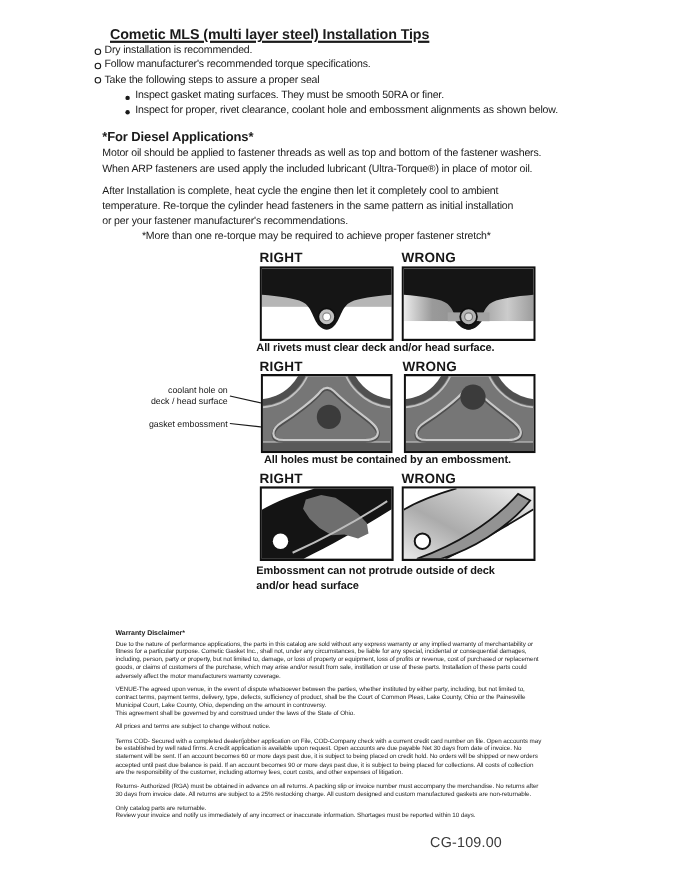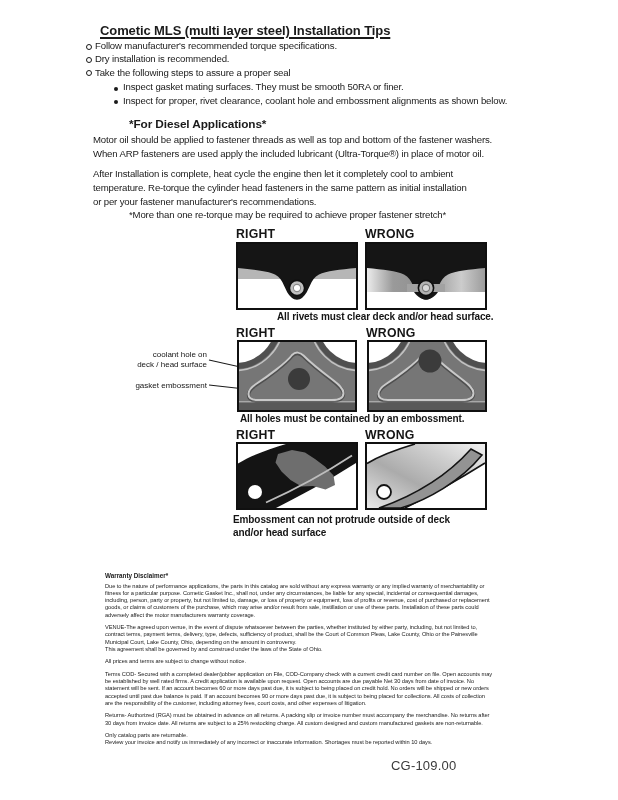--- a/index.html
+++ b/index.html
@@ -15,21 +15,21 @@
     text-decoration:underline;text-underline-offset:2px;text-decoration-thickness:1.5px;
   }
 
   .bullets{left:86px;top:40px;width:470px;font-size:9.6px;letter-spacing:-0.15px;}
   .b-row{display:flex;align-items:flex-start;height:13.4px;}
   .b-row.sub{margin-left:28px;align-items:center;}
   .b-marker{flex:0 0 9px;margin-top:3.6px;}
   .b-marker .ring{display:block;width:4px;height:4px;border:1px solid var(--ink,#1a1a1a);border-radius:50%;}
   .b-marker .dot{display:block;width:4.2px;height:4.2px;background:var(--ink,#1a1a1a);border-radius:50%;}
 
-  .diesel-heading{left:93px;top:117px;font-size:11.8px;font-weight:bold;letter-spacing:-0.1px;margin-left:36px;}
+  .diesel-heading{left:93px;top:117px;font-size:11.8px;font-weight:bold;letter-spacing:-0.1px;}
   .body-para{left:93px;width:440px;font-size:9.6px;line-height:14px;letter-spacing:-0.15px;}
   .p1{top:133px;}
   .p2{top:167px;}
   .note{top:208px;margin-left:36px;}
 
   .fig-label{font-size:12.3px;font-weight:bold;letter-spacing:0.2px;text-align:left;width:122px;color:#151515;}
   .fig-caption{font-size:10px;font-weight:bold;letter-spacing:-0.1px;line-height:12.5px;color:#151515;}
   .figbox{line-height:0;}
   .ann-label{font-size:8px;line-height:9.6px;text-align:right;width:92px;color:#151515;}
 
@@ -44,27 +44,27 @@
 
 <div class="page">
 
   <div class="abs title">Cometic MLS (multi layer steel) Installation Tips</div>
 
   <div class="abs bullets">
     <div class="b-row">
       <span class="b-marker">
           <span class="ring"></span>
         </span>
+      <span>Dry installation is recommended.</span>
+    </div>
+    <div class="b-row">
+      <span class="b-marker">
+          <span class="ring"></span>
+        </span>
       <span>Follow manufacturer's recommended torque specifications.</span>
-    </div>
-    <div class="b-row">
-      <span class="b-marker">
-          <span class="ring"></span>
-        </span>
-      <span>Dry installation is recommended.</span>
     </div>
     <div class="b-row">
       <span class="b-marker">
           <span class="ring"></span>
         </span>
       <span>Take the following steps to assure a proper seal</span>
     </div>
     <div class="b-row sub">
       <span class="b-marker">
           <span class="dot"></span>
@@ -118,21 +118,21 @@
       <rect x="2" y="50" width="118" height="16" fill="#ffffff"></rect>
       <path d="M2,2 H120 V26 C104,27.5 90,29 83,32.5 C74,36.5 73.5,50 66.5,55.5 C63,58.4 59,58.4 55.5,55.5 C48.5,50 48,36.5 39,32.5 C32,29 18,27.5 2,26 Z" fill="#151515"></path>
       <rect x="42" y="42" width="38" height="8" fill="#a2a2a2"></rect>
       <path d="M49,50 C53,55.5 57,57.5 61,57.5 C65,57.5 69,55.5 73,50 Z" fill="#151515"></path>
       <circle cx="61" cy="46" r="7.6" fill="#b3b3b3" stroke="#0e0e0e" stroke-width="1.6"></circle>
       <circle cx="61" cy="46" r="3.6" fill="#d8d8d8" stroke="#777777" stroke-width="1.1"></circle>
       <rect x="1" y="1" width="120" height="66" fill="none" stroke="#101010" stroke-width="2"></rect>
     </svg>
   </div>
 
-  <div class="abs fig-caption" style="left:233px;top:311px;margin-left:44px;">All rivets must clear deck and/or head surface.</div>
+  <div class="abs fig-caption" style="left:233px;top:311px;">All rivets must clear deck and/or head surface.</div>
 
   <div class="abs fig-label" style="left:236px;top:326px;">RIGHT</div>
   <div class="abs fig-label" style="left:366px;top:326px;">WRONG</div>
 
   <div class="abs ann-label pre" style="left:115px;top:350px;">coolant hole on
 deck / head surface</div>
   <div class="abs ann-label" style="left:115px;top:381px;">gasket embossment</div>
 
   <div class="abs" style="left:207px;top:352px;line-height:0;">
     <svg width="100" height="45" viewBox="0 0 100 45">

